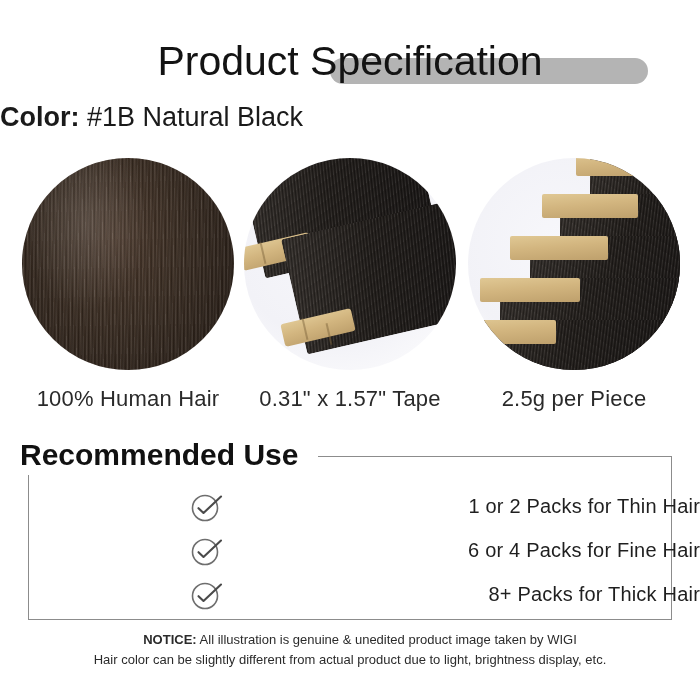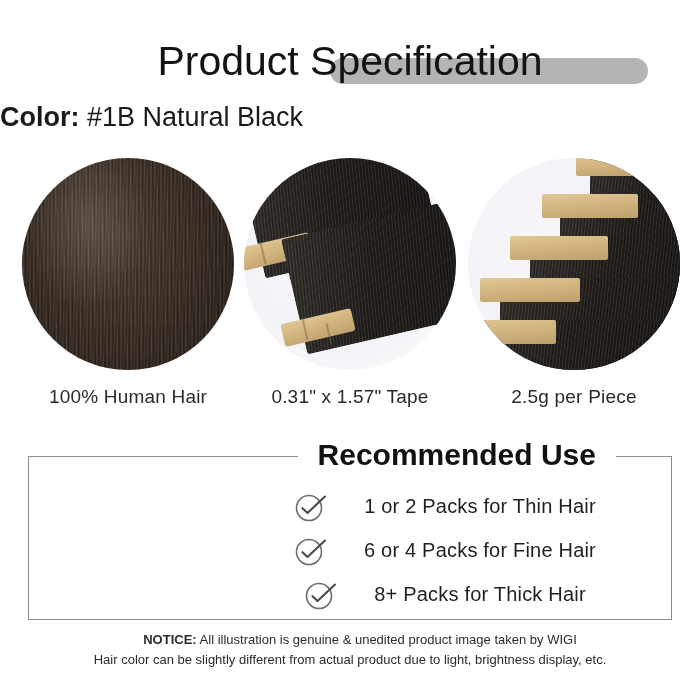--- a/index.html
+++ b/index.html
@@ -87,21 +87,21 @@
     position: relative;
     width: 212px;
     height: 212px;
     margin: 0 auto;
     border-radius: 50%;
     overflow: hidden;
     background: #ffffff;
   }
   .feature-caption {
     margin-top: 16px;
-    font-size: 19px;
+    font-size: 22px;
     color: #2a2a2a;
     letter-spacing: 0.2px;
     white-space: nowrap;
   }
 
   
   .hair-closeup {
     position: absolute;
     inset: 0;
     background:
@@ -158,21 +158,21 @@
     width: 644px;
     height: 164px;
     border: 1.5px solid #8c8c8c;
     box-sizing: border-box;
   }
   .rec-title {
     position: absolute;
     top: 435px;
     left: 0;
     width: 616px;
-    text-align: right;
+    text-align: left;
     z-index: 3;
   }
   .rec-title span {
     display: inline-block;
     background: #ffffff;
     padding: 0 20px;
     font-size: 30px;
     font-weight: bold;
     line-height: 40px;
     color: #111111;
@@ -182,21 +182,21 @@
   .rec-list {
     position: absolute;
     top: 484px;
     left: 0;
     width: 700px;
     z-index: 2;
   }
   .rec-item {
     display: flex;
     align-items: center;
-    justify-content: center;
+    justify-content: space-between;
     height: 44px;
     padding-left: 190px;
   }
   .check-icon {
     width: 34px;
     height: 34px;
     flex: 0 0 34px;
     position: relative;
   }
   .check-icon svg { display: block; }

